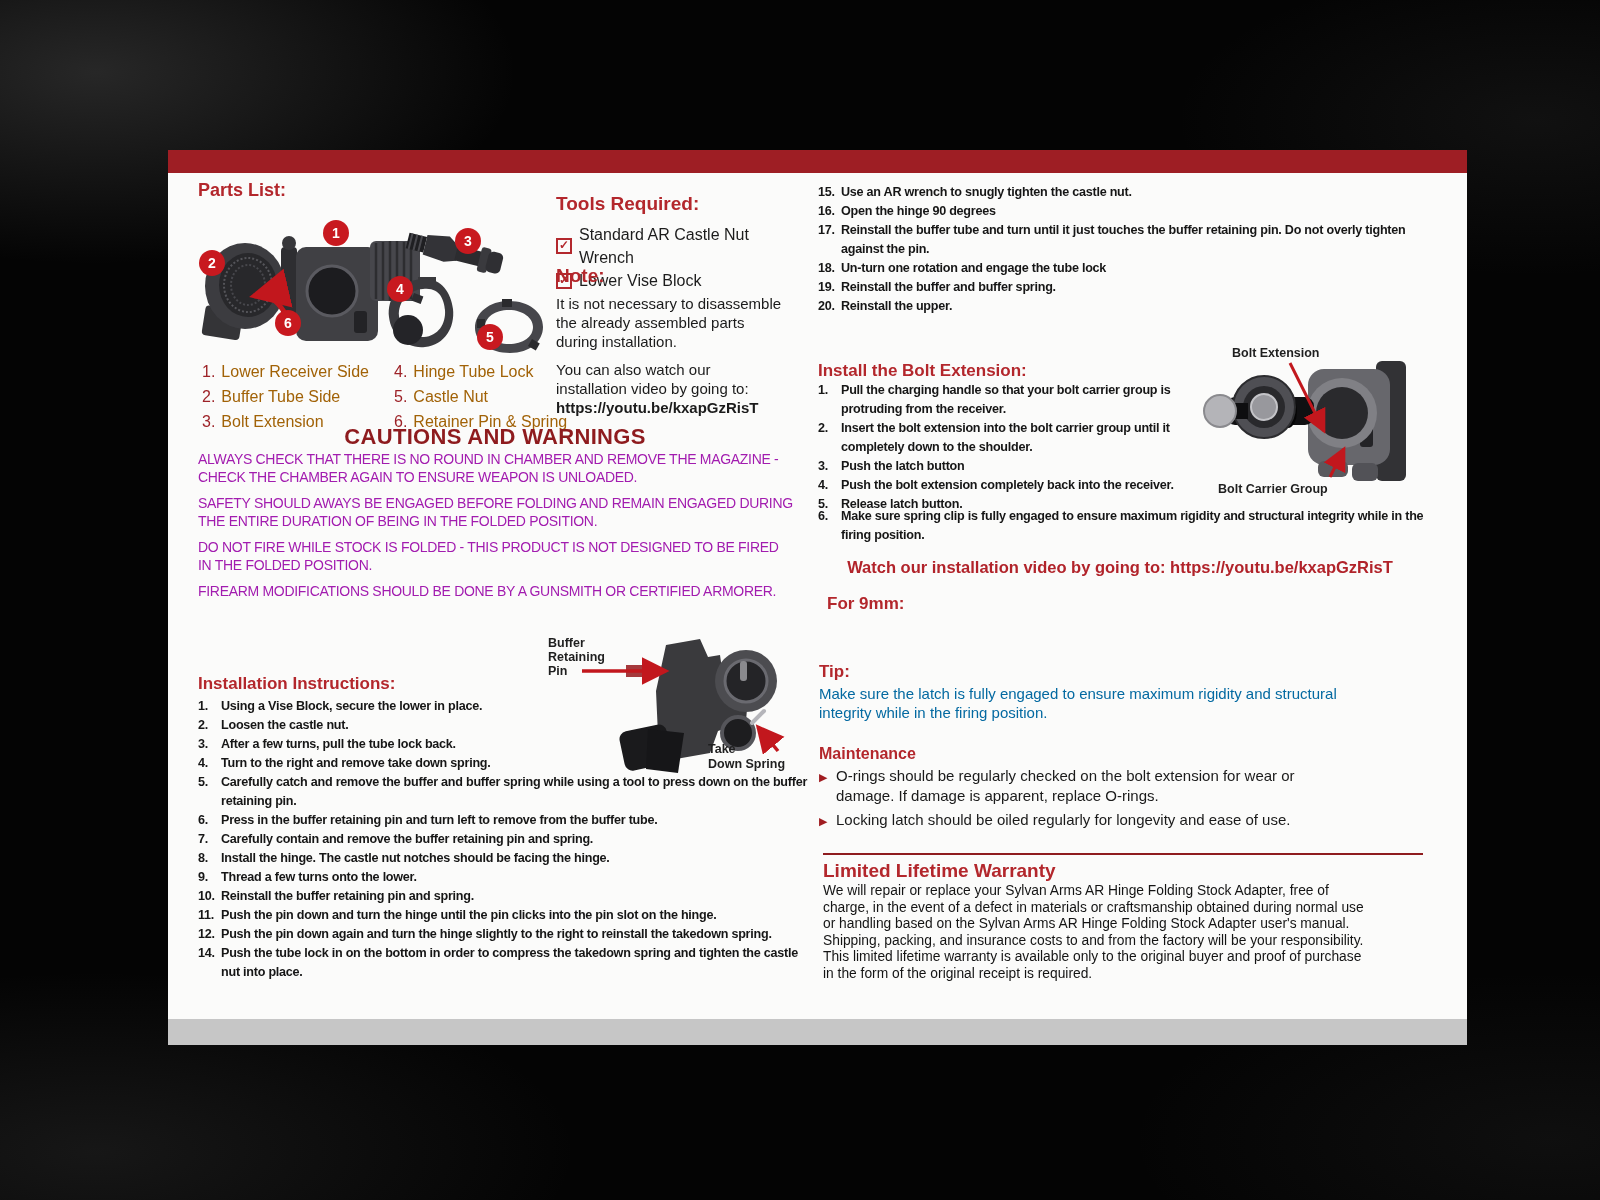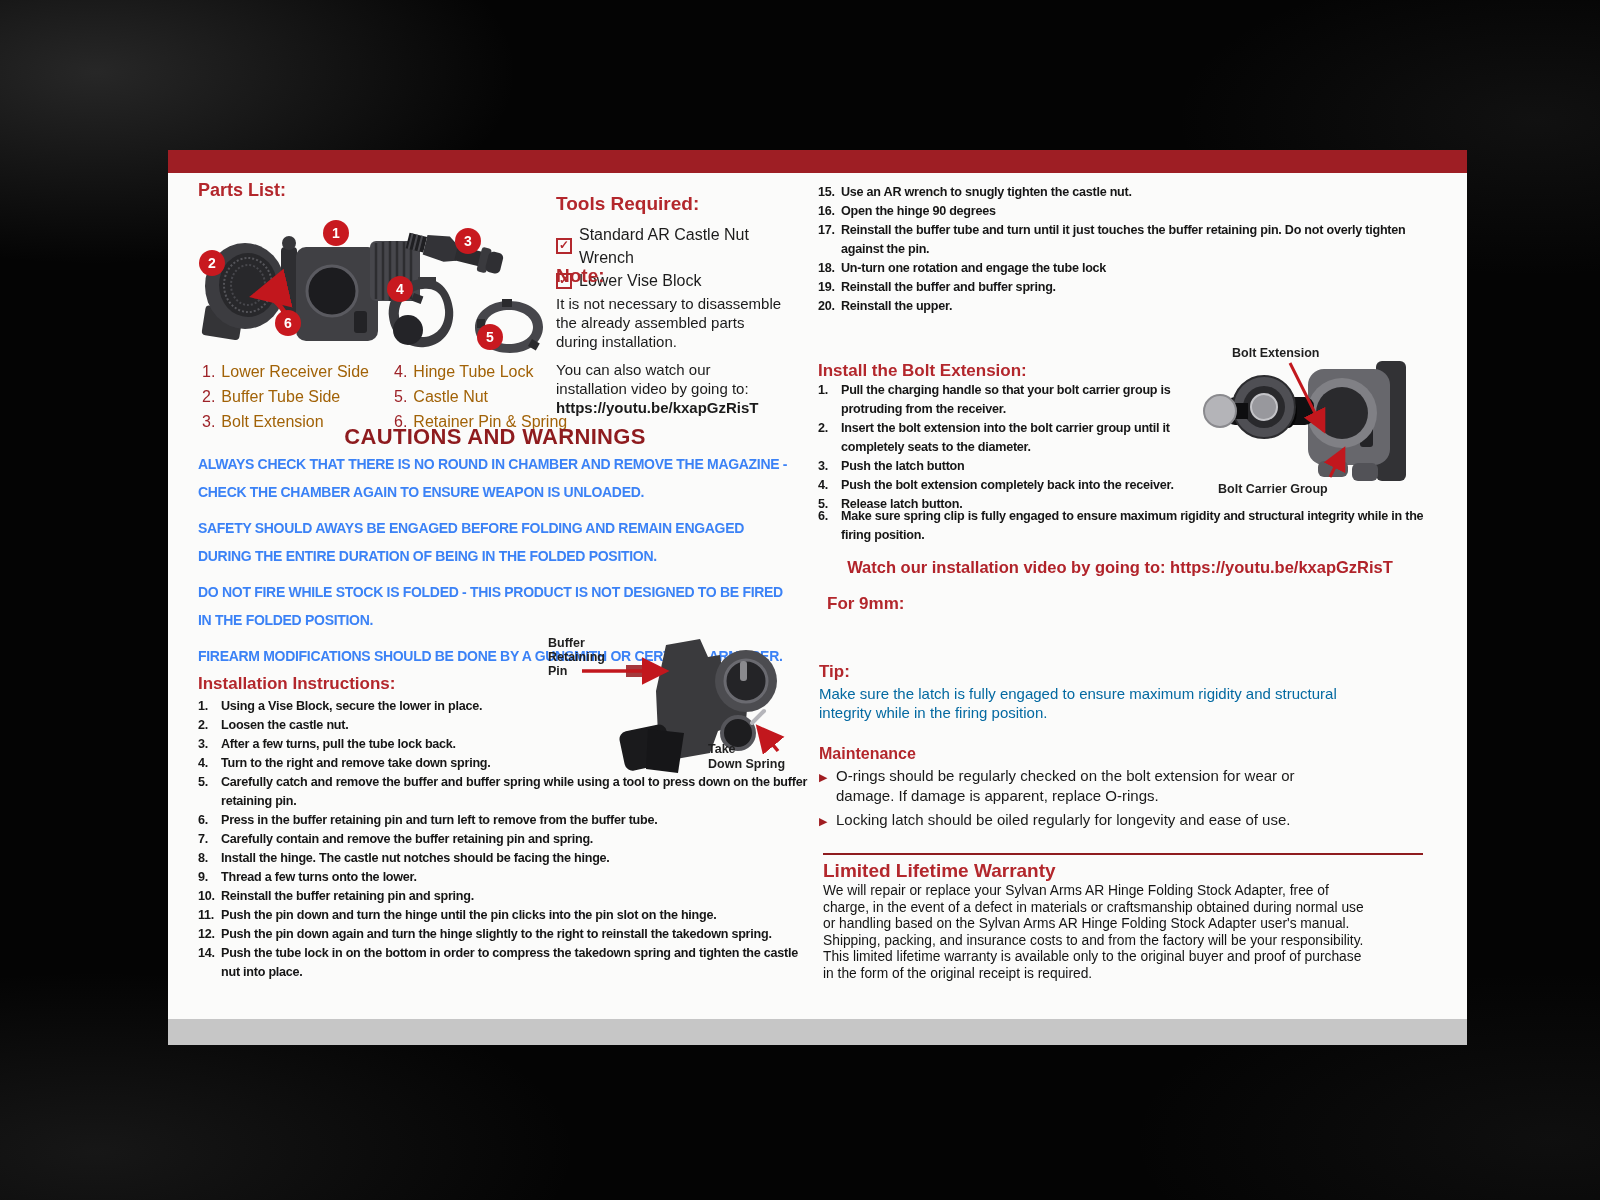--- a/index.html
+++ b/index.html
@@ -37,21 +37,21 @@
   .tool-item{display:flex;align-items:center;gap:7px;font-size:16px;line-height:23px;color:#1c1c1c;}
   .cb{flex:0 0 auto;width:12px;height:12px;border:2px solid #b3282d;color:#b3282d;
       font-size:12px;line-height:11px;text-align:center;font-weight:bold;}
 
   #note{left:388px;top:92px;width:270px;}
   #note .nbody{font-size:15px;line-height:1.25;margin-top:7px;}
   #also{left:388px;top:188px;width:270px;font-size:15px;line-height:1.25;}
   #also .url{font-weight:bold;display:block;}
 
   #cautions-title{left:30px;top:251px;width:594px;text-align:center;font-size:22px;font-weight:bold;letter-spacing:.3px;}
-  #cautions{left:30px;top:277px;width:596px;font-size:14px;letter-spacing:-0.3px;line-height:28px;color:#3b82f6;font-weight:bold;}
+  #cautions{left:30px;top:277px;width:596px;font-size:14px;letter-spacing:-0.3px;line-height:18px;color:#a21caf;}
   #cautions p{margin:0 0 8px 0;}
 
   #install-title{left:30px;top:501px;font-size:17px;}
   .steps{list-style:none;margin:0;padding:0;font-size:12.6px;letter-spacing:-0.25px;line-height:19px;color:#161616;font-weight:bold;}
   .steps li{position:relative;padding-left:23px;}
   .steps .n{position:absolute;left:0;}
   #install-steps{left:30px;top:524px;width:615px;}
   #receiver-fig{left:380px;top:460px;}
 
   #steps-cont{left:650px;top:10px;width:615px;}
@@ -266,21 +266,21 @@
       <li><span class="n">17.</span><span>Reinstall the buffer tube and turn until it just touches the buffer retaining pin. Do not overly tighten against the pin.</span></li>
       <li><span class="n">18.</span><span>Un-turn one rotation and engage the tube lock</span></li>
       <li><span class="n">19.</span><span>Reinstall the buffer and buffer spring.</span></li>
       <li><span class="n">20.</span><span>Reinstall the upper.</span></li>
     </ol>
 
     <div class="abs h-red" id="bolt-title">Install the Bolt Extension:</div>
 
     <ol class="abs steps" id="bolt-steps">
       <li><span class="n">1.</span><span>Pull the charging handle so that your bolt carrier group is protruding from the receiver.</span></li>
-      <li><span class="n">2.</span><span>Insert the bolt extension into the bolt carrier group until it completely seats to the diameter.</span></li>
+      <li><span class="n">2.</span><span>Insert the bolt extension into the bolt carrier group until it completely down to the shoulder.</span></li>
       <li><span class="n">3.</span><span>Push the latch button</span></li>
       <li><span class="n">4.</span><span>Push the bolt extension completely back into the receiver.</span></li>
       <li><span class="n">5.</span><span>Release latch button.</span></li>
     </ol>
     <ol class="abs steps" id="bolt-step6">
       <li><span class="n">6.</span><span>Make sure spring clip is fully engaged to ensure maximum rigidity and structural integrity while in the firing position.</span></li>
     </ol>
 
     <svg class="abs" id="bolt-fig" width="218" height="154" viewBox="0 0 218 154">
       <defs>

